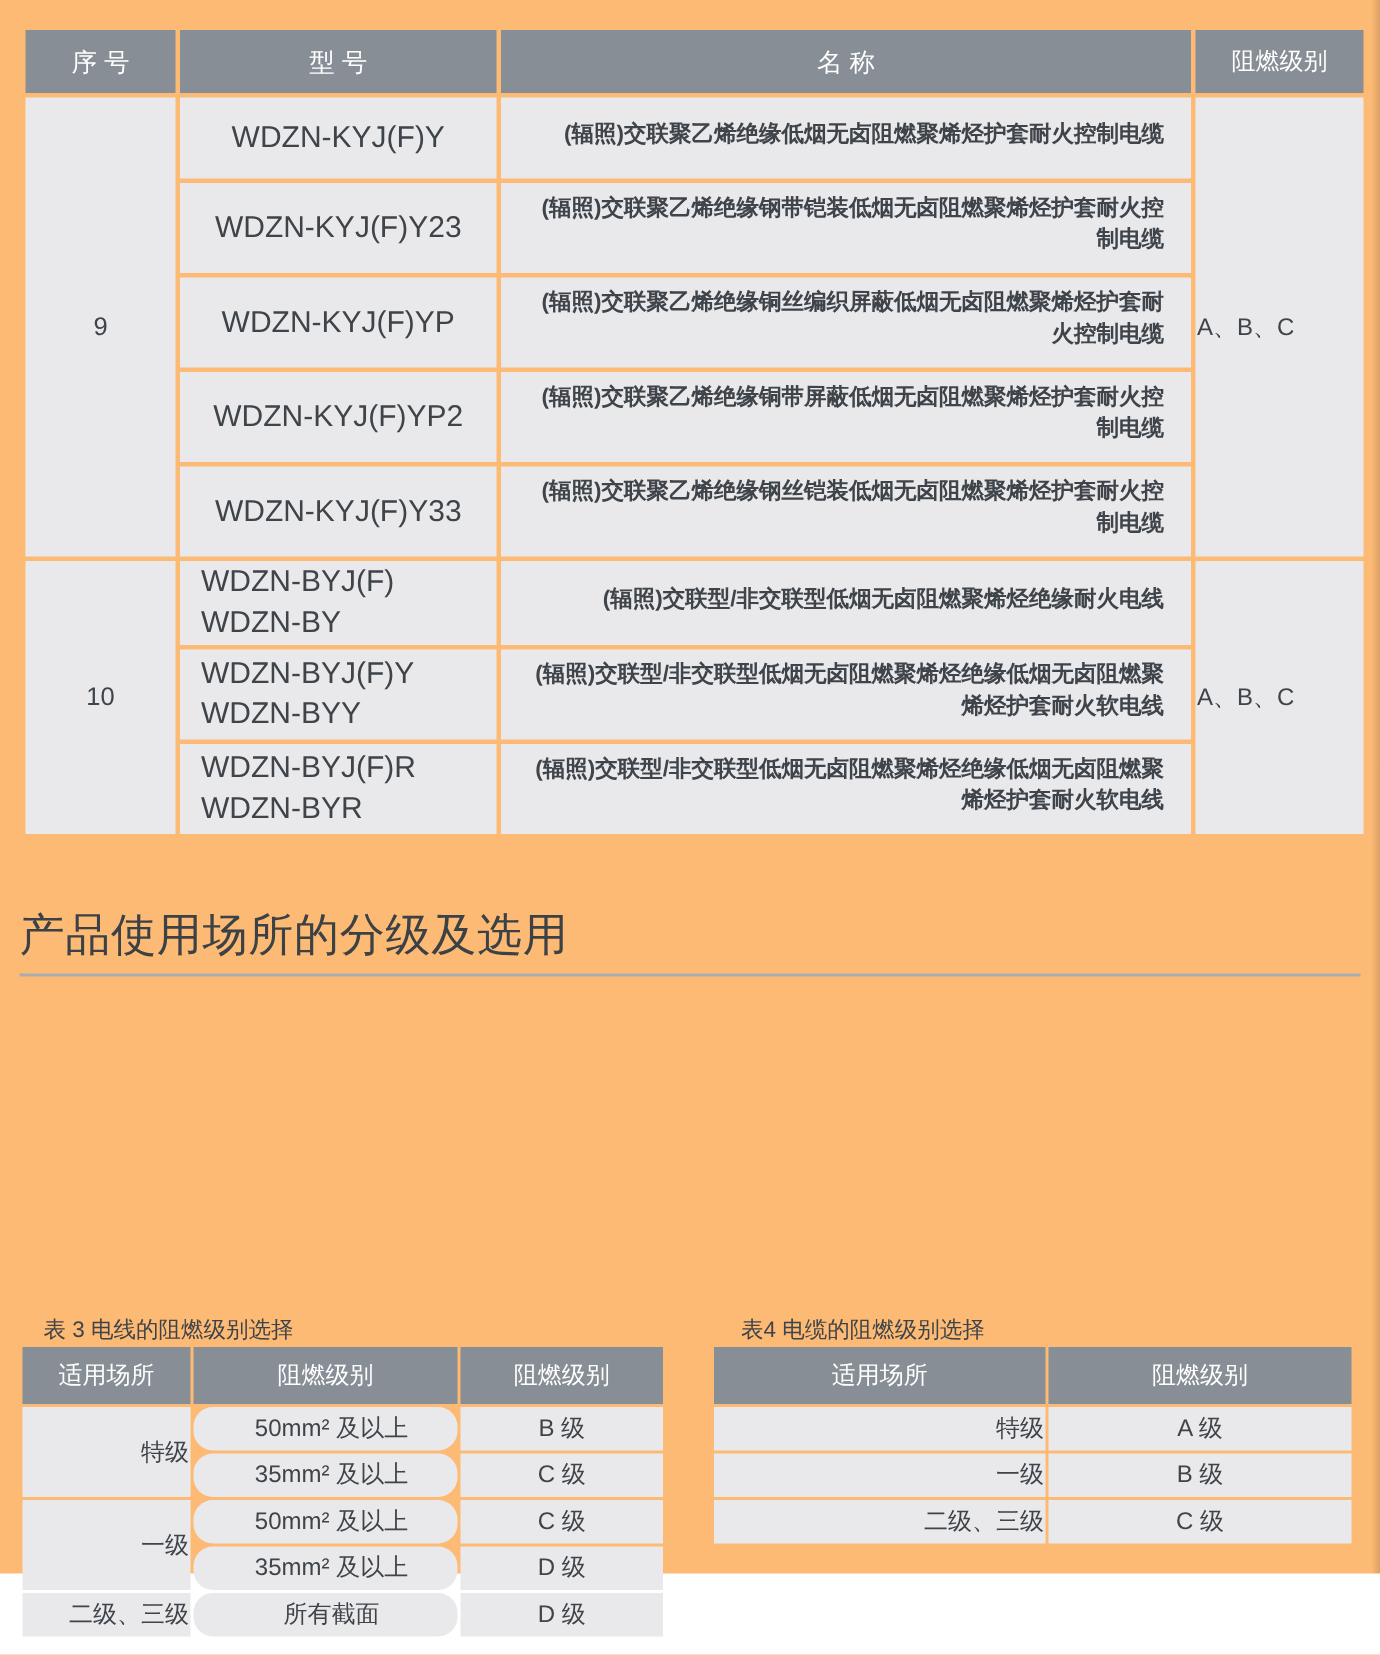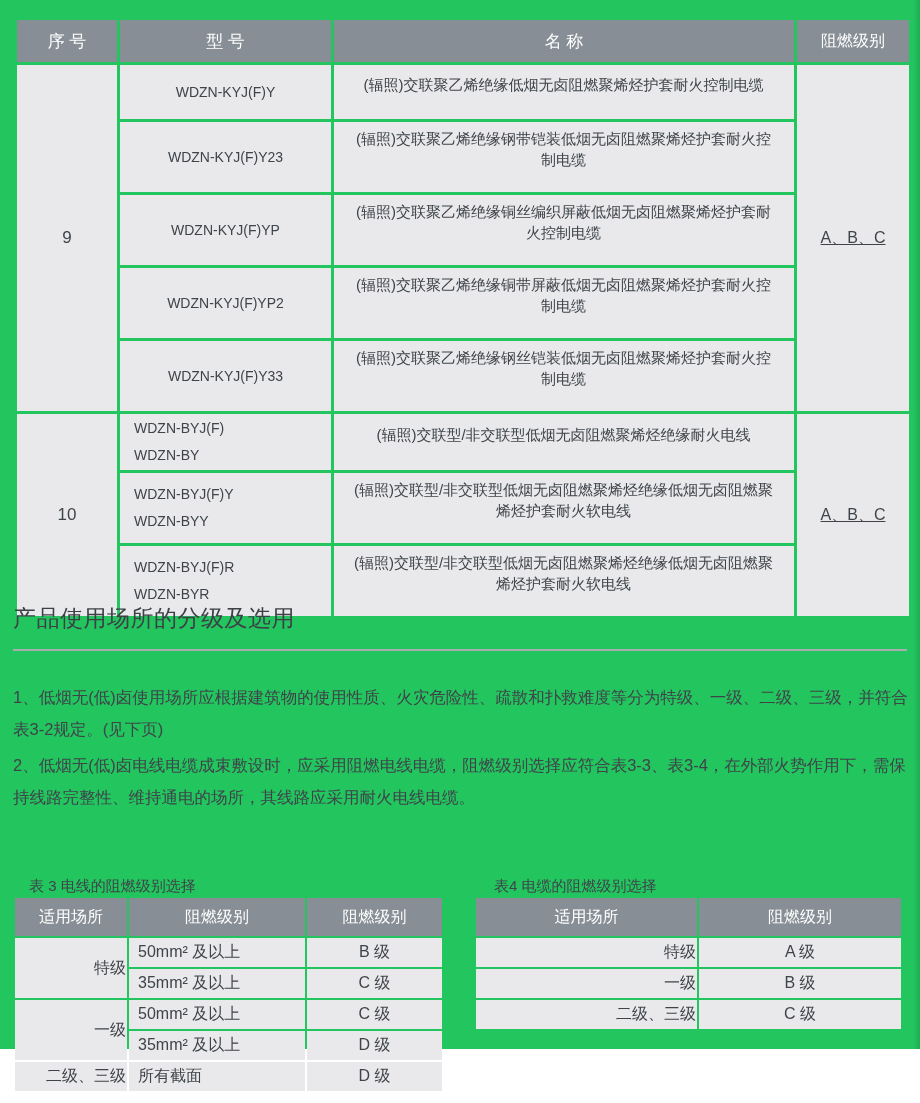--- a/index.html
+++ b/index.html
@@ -5,21 +5,21 @@
   * { box-sizing: border-box; }
   html, body { margin: 0; padding: 0; }
   body {
     width: 920px; height: 1103px;
     background: #ffffff;
     font-family: "Liberation Sans", sans-serif;
     color: #3f444a;
     position: relative;
     overflow: hidden;
   }
-  .page { position: relative; width: 920px; height: 1049px; background:#22c55e; }
+  .page { position: relative; width: 920px; height: 1049px; background:#fdba74; }
 
   
   table { border-collapse: separate; table-layout: fixed; }
   th {
     background: #878e95;
     color: #ffffff;
     font-weight: normal;
     vertical-align: middle;
     text-align: center;
   }
@@ -35,33 +35,33 @@
     border-spacing: 3px;
   }
   .main-table th { font-size: 17px; height: 42px; }
   .main-table th.c4 { font-size: 16px; }
   .main-table td { height: 54px; }
   .col-serial { width: 100px; }
   .col-model  { width: 211px; }
   .col-name   { width: 460px; }
   .col-grade  { width: 112px; }
   td.serial { font-size: 17px; text-align: center; }
-  td.model  { font-size: 14px; text-align: center; }
+  td.model  { font-size: 20px; text-align: center; }
   td.model span { display: block; line-height: 27px; }
   td.model.left { text-align: left; padding-left: 14px; }
   td.name {
     font-size: 15px; line-height: 21px;
-    text-align: center; padding: 6px 18px 22px 17px;
-  }
-  td.grade { font-size: 16px; text-align: center; text-decoration: underline; }
+    text-align: right; padding: 6px 18px 12px 17px; font-weight: bold;
+  }
+  td.grade { font-size: 16px; text-align: left; }
 
   
   .section-title {
     position: absolute; left: 13px; top: 603px;
-    font-size: 23px; font-weight: 400; color: #3c4146;
+    font-size: 30px; font-weight: 400; color: #3c4146;
     margin: 0; letter-spacing: 0.5px;
   }
   .divider {
     position: absolute; left: 13px; top: 649px;
     width: 894px; height: 2px; background: #aaadaf;
   }
 
   
   .paragraphs {
     position: absolute; left: 13px; top: 681px; width: 897px;
@@ -83,21 +83,21 @@
   .sub-table th { font-size: 16px; height: 38px; margin-left: 36px; }
   .sub-table td { font-size: 16px; height: 29px; }
   .wire-table { left: 13px; }
   .cable-table { left: 474px; }
   .w-place { width: 112px; }
   .w-sect  { width: 176px; }
   .w-lvl   { width: 135px; }
   .c-place { width: 221px; }
   .c-lvl   { width: 202px; }
   td.place { text-align: right; }
-  td.sect  { text-align: left; padding-left: 9px; }
+  td.sect  { text-align: center; padding-left: 9px; border-radius: 13px; }
   td.lvl   { text-align: center; }
 
   
   .edge-shadow {
     position: absolute; right: 0; top: 0; width: 6px; height: 100%;
     background: linear-gradient(to right, rgba(0,0,0,0), rgba(0,0,0,0.13));
   }
 </style>
 </head>
 <body>
@@ -176,24 +176,20 @@
           <span>WDZN-BYR</span>
         </td>
         <td class="name">(辐照)交联型/非交联型低烟无卤阻燃聚烯烃绝缘低烟无卤阻燃聚烯烃护套耐火软电线</td>
       </tr>
     </tbody>
   </table>
 
   <h1 class="section-title">产品使用场所的分级及选用</h1>
   <div class="divider"></div>
 
-  <div class="paragraphs">
-    <p>1、低烟无(低)卤使用场所应根据建筑物的使用性质、火灾危险性、疏散和扑救难度等分为特级、一级、二级、三级，并符合表3-2规定。(见下页)</p>
-    <p>2、低烟无(低)卤电线电缆成束敷设时，应采用阻燃电线电缆，阻燃级别选择应符合表3-3、表3-4，在外部火势作用下，需保持线路完整性、维持通电的场所，其线路应采用耐火电线电缆。</p>
-  </div>
 
   <p class="tbl-caption cap3">表 3 电线的阻燃级别选择</p>
   <table class="sub-table wire-table">
     <colgroup>
         <col class="w-place">
         <col class="w-sect">
         <col class="w-lvl">
       </colgroup>
     <thead>
       <tr>

